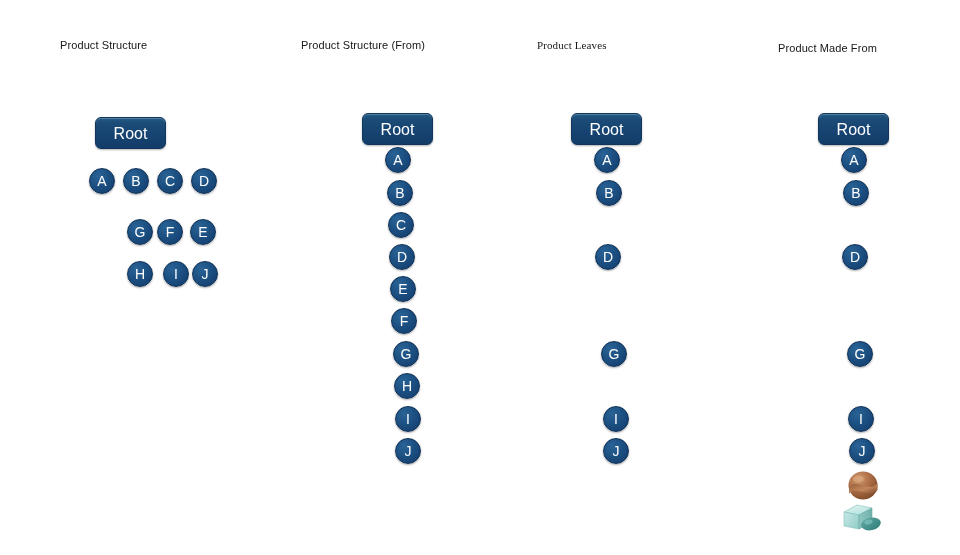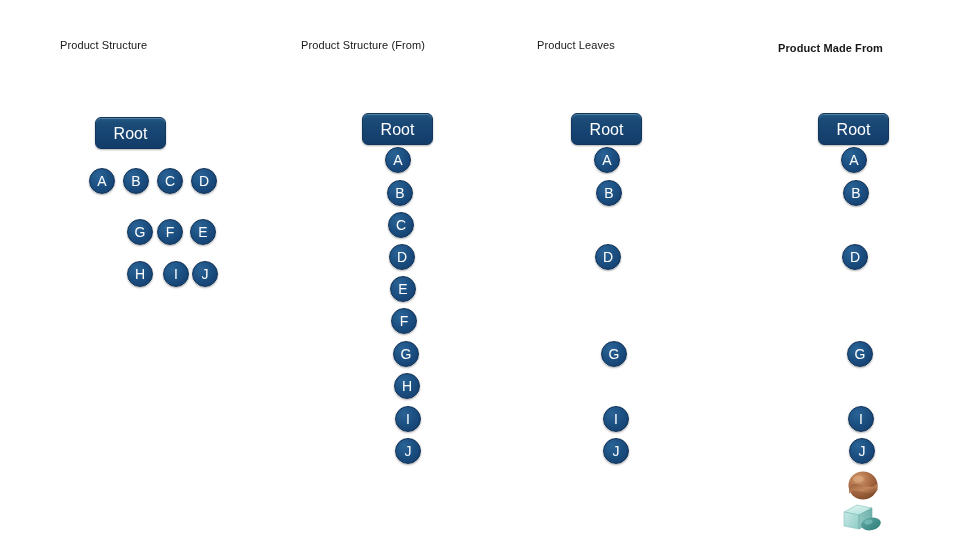--- a/index.html
+++ b/index.html
@@ -94,29 +94,29 @@
     <div class="circle-node" style="left: 385px; top: 147px;">A</div>
     <div class="circle-node" style="left: 387px; top: 180px;">B</div>
     <div class="circle-node" style="left: 388px; top: 212px;">C</div>
     <div class="circle-node" style="left: 389px; top: 244px;">D</div>
     <div class="circle-node" style="left: 390px; top: 276px;">E</div>
     <div class="circle-node" style="left: 391px; top: 308px;">F</div>
     <div class="circle-node" style="left: 393px; top: 341px;">G</div>
     <div class="circle-node" style="left: 394px; top: 373px;">H</div>
     <div class="circle-node" style="left: 395px; top: 406px;">I</div>
     <div class="circle-node" style="left: 395px; top: 438px;">J</div>
-    <div class="col-title" style="left: 537px; top: 39px;">Product Leaves</div>
+    <div class="col-title" style="left: 537px; top: 39px; font-family: Liberation Serif, serif;">Product Leaves</div>
     <div class="root-node" style="left: 571px; top: 113px; width: 71px;">Root</div>
     <div class="circle-node" style="left: 594px; top: 147px;">A</div>
     <div class="circle-node" style="left: 596px; top: 180px;">B</div>
     <div class="circle-node" style="left: 595px; top: 244px;">D</div>
     <div class="circle-node" style="left: 601px; top: 341px;">G</div>
     <div class="circle-node" style="left: 603px; top: 406px;">I</div>
     <div class="circle-node" style="left: 603px; top: 438px;">J</div>
-    <div class="col-title" style="left: 778px; top: 42px; font-weight: bold;">Product Made From</div>
+    <div class="col-title" style="left: 778px; top: 42px;">Product Made From</div>
     <div class="root-node" style="left: 818px; top: 113px; width: 71px;">Root</div>
     <div class="circle-node" style="left: 841px; top: 147px;">A</div>
     <div class="circle-node" style="left: 843px; top: 180px;">B</div>
     <div class="circle-node" style="left: 842px; top: 244px;">D</div>
     <div class="circle-node" style="left: 847px; top: 341px;">G</div>
     <div class="circle-node" style="left: 848px; top: 406px;">I</div>
     <div class="circle-node" style="left: 849px; top: 438px;">J</div>
     <div class="pictogram" style="left: 840px; top: 468px;">
   <svg viewBox="0 0 46 34" xmlns="http://www.w3.org/2000/svg">
     <defs>

